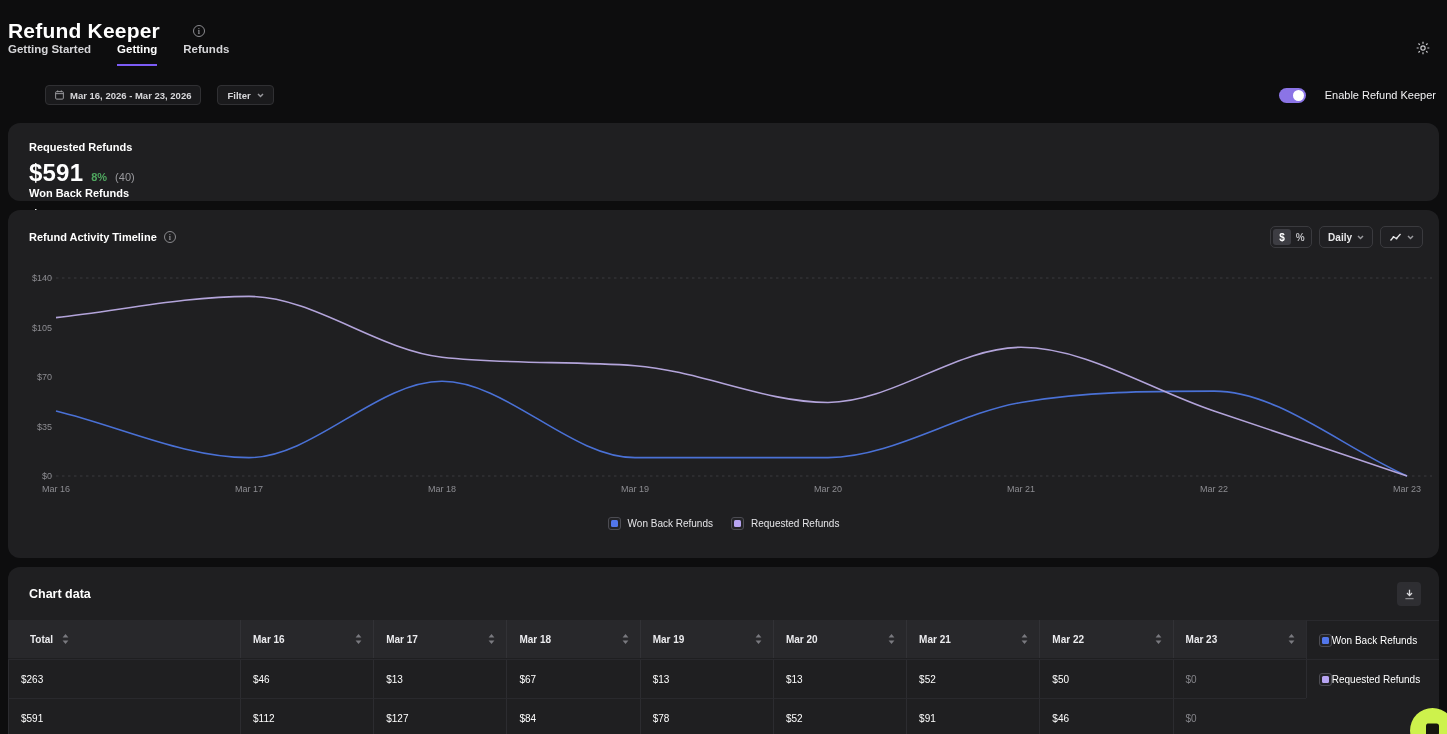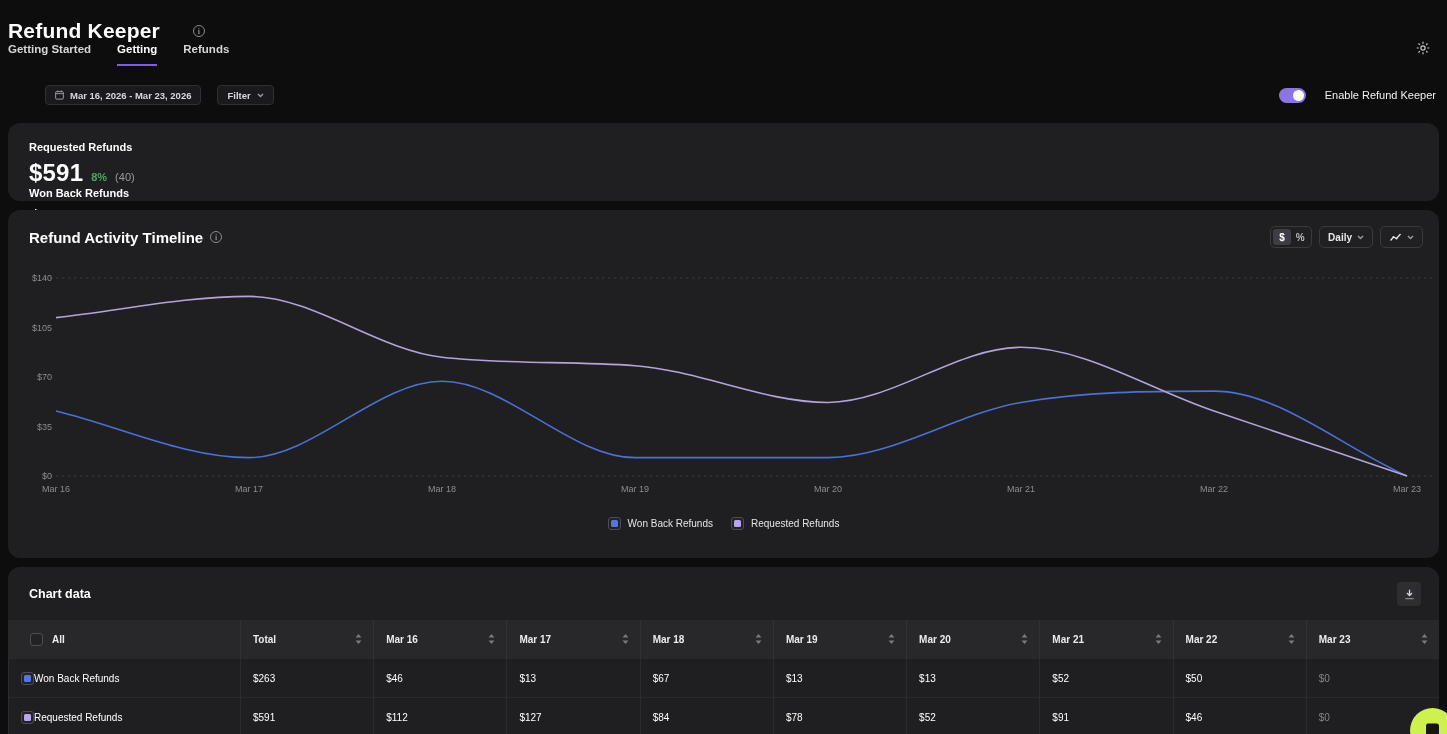--- a/index.html
+++ b/index.html
@@ -51,21 +51,21 @@
   .stat-label { font-size:11px; font-weight:bold; color:#fff; }
   .stat-row { margin-top:6px; display:flex; align-items:baseline; gap:8px; }
   .stat-value { font-size:24px; font-weight:bold; letter-spacing:.2px; }
   .stat-delta { font-size:11px; font-weight:bold; }
   .stat-count { font-size:11px; color:#9a9a9e; }
 
   
   .chart-panel { margin-top:9px; height:348px; position:relative; }
   .chart-head { display:flex; justify-content:space-between; align-items:center; padding:16px 16px 0 21px; }
   .chart-title-wrap { display:flex; align-items:center; }
-  .chart-title { font-size:15px; font-weight:bold; }
+  .chart-title { font-size:11px; font-weight:bold; }
   .chart-controls { display:flex; gap:7px; align-items:center; }
   .seg {
     display:flex; align-items:center; background:#202023; border:1px solid #3a3a3e;
     border-radius:5px; height:22px; padding:2px;
   }
   .seg-item { font-size:10px; font-weight:bold; color:#bdbdc1; width:18px; height:16px; display:flex; align-items:center; justify-content:center; border-radius:3px; }
   .seg-item.sel { background:#3d3d43; color:#fff; }
   .cbtn {
     display:inline-flex; align-items:center; gap:5px; background:#202023;
     border:1px solid #3a3a3e; border-radius:5px; height:22px; padding:0 8px;
@@ -240,24 +240,20 @@
       <span class="table-title">Chart data</span>
       <div class="dl-btn">
         <svg width="11" height="11" viewBox="0 0 11 11">
           <path d="M5.5 0.8 L5.5 6.2 M3 4 L5.5 6.6 L8 4" fill="none" stroke="#d8d8db" stroke-width="1.3"></path>
           <line x1="1.4" y1="9.6" x2="9.6" y2="9.6" stroke="#8a8a8e" stroke-width="1.3"></line>
         </svg>
       </div>
     </div>
     <div class="grid" id="table-grid">
         <div class="hcell">
-          <span class="cbx" style="background: rgb(35, 35, 38);"></span>
-          <span>All</span>
-        </div>
-        <div class="hcell">
           <span>Total</span>
           <svg class="sort-icon" viewBox="0 0 7 10">
             <path d="M3.5 0 L6.4 3.6 L0.6 3.6 Z"></path>
             <path d="M3.5 10 L6.4 6.4 L0.6 6.4 Z"></path>
           </svg>
         </div>
         <div class="hcell">
           <span>Mar 16</span>
           <svg class="sort-icon" viewBox="0 0 7 10">
             <path d="M3.5 0 L6.4 3.6 L0.6 3.6 Z"></path>

